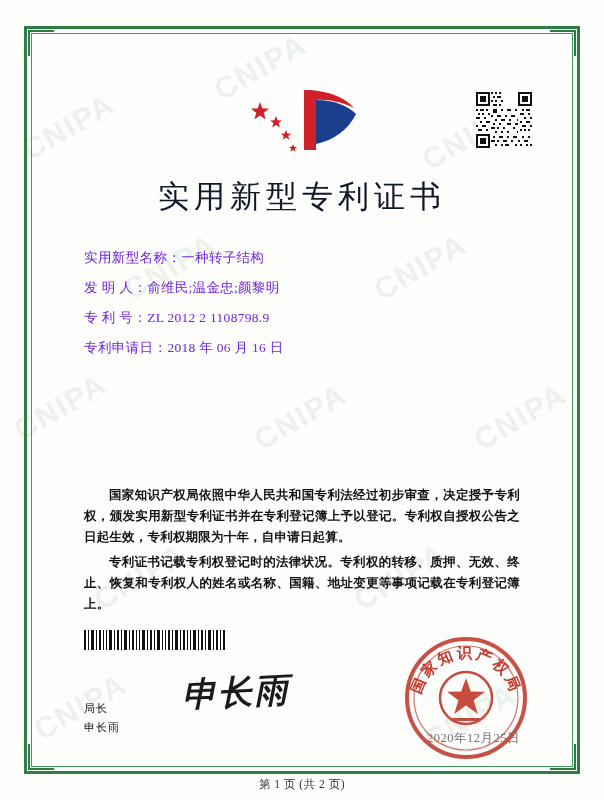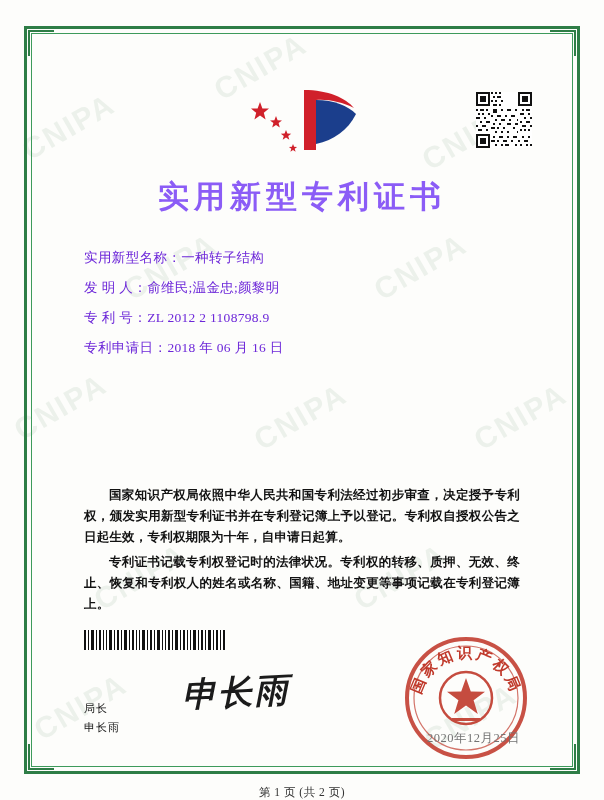--- a/index.html
+++ b/index.html
@@ -106,23 +106,23 @@
     height: 74px;
   }
 
   .doc-title {
     position: absolute;
     left: 0;
     right: 0;
     top: 176px;
     text-align: center;
     font-size: 31px;
-    font-weight: bold;
+    font-weight: normal;
     letter-spacing: 5px;
-    color: #8b5cf6;
+    color: #0f172a;
     font-family: "Liberation Serif", "DejaVu Serif", serif;
   }
 
   
   .fields {
     position: absolute;
     left: 84px;
     top: 243px;
     right: 84px;
   }
@@ -215,21 +215,21 @@
     font-size: 12.5px;
     color: #737373;
     letter-spacing: 0.5px;
     font-family: Liberation Serif, serif;
   }
 
   .footer {
     position: absolute;
     left: 0;
     right: 0;
-    bottom: 0;
+    bottom: 8px;
     text-align: center;
     font-size: 11.5px;
     color: #333;
     letter-spacing: 0.5px;
   }
 </style>
 </head>
 <body>
 
 <div class="page">

